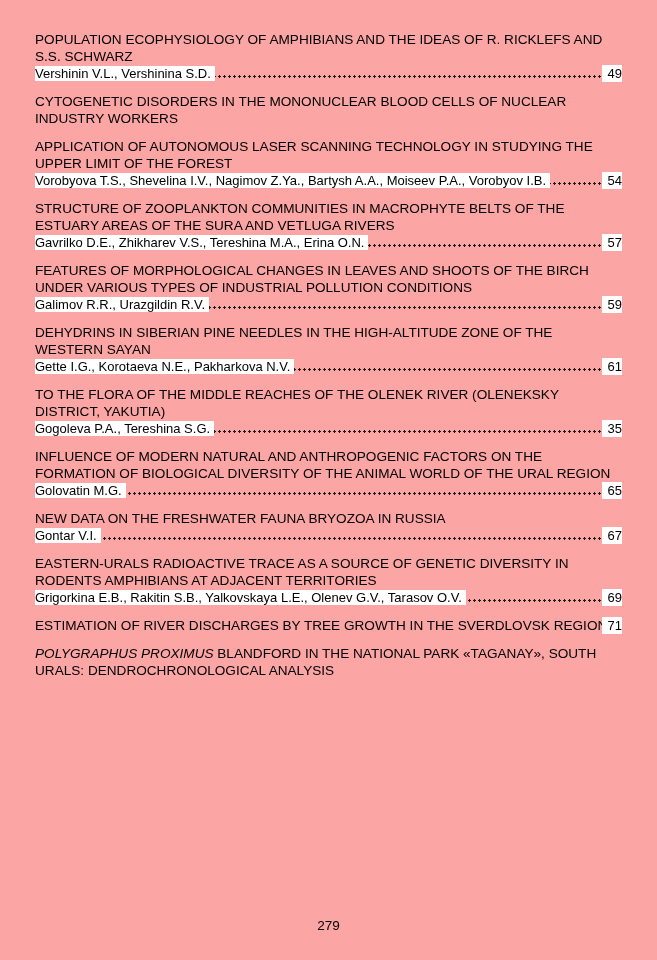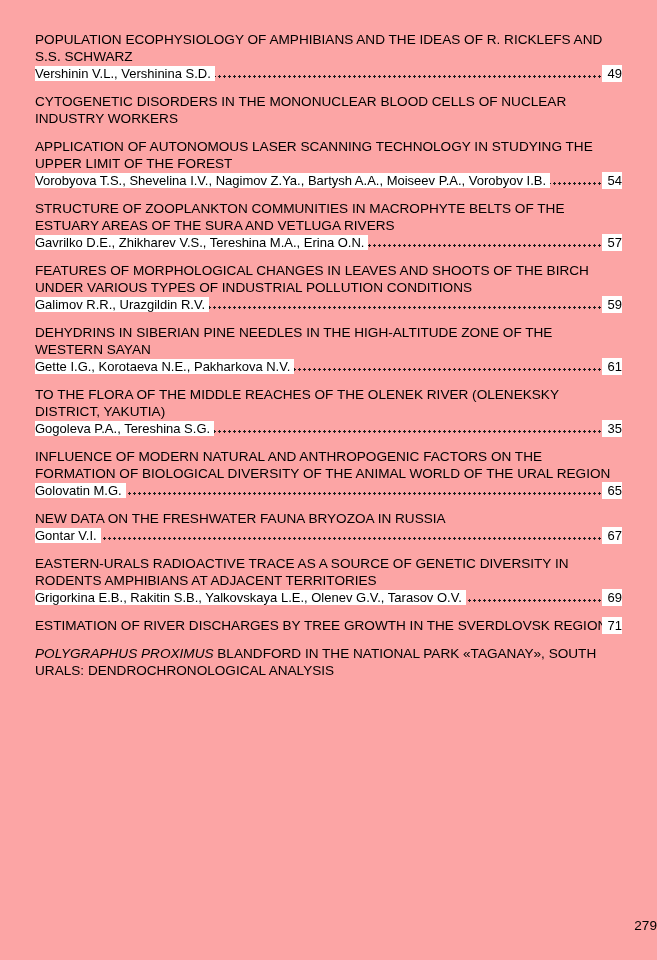--- a/index.html
+++ b/index.html
@@ -51,21 +51,21 @@
     right: 0;
     bottom: 0;
     background: #ffffff;
     padding-left: 6px;
   }
   .footer {
     position: absolute;
     left: 0;
     right: 0;
     bottom: 27px;
-    text-align: right;
+    text-align: center;
     font-size: 13.6px;
   }
 </style>
 </head>
 <body>
 
 <div class="page">
   <div class="toc" id="toc-container">
   <div class="entry">
     <div class="entry-title"><span class="ital"></span><span class="rest">POPULATION ECOPHYSIOLOGY OF AMPHIBIANS AND THE IDEAS OF R. RICKLEFS AND S.S. SCHWARZ</span></div>

